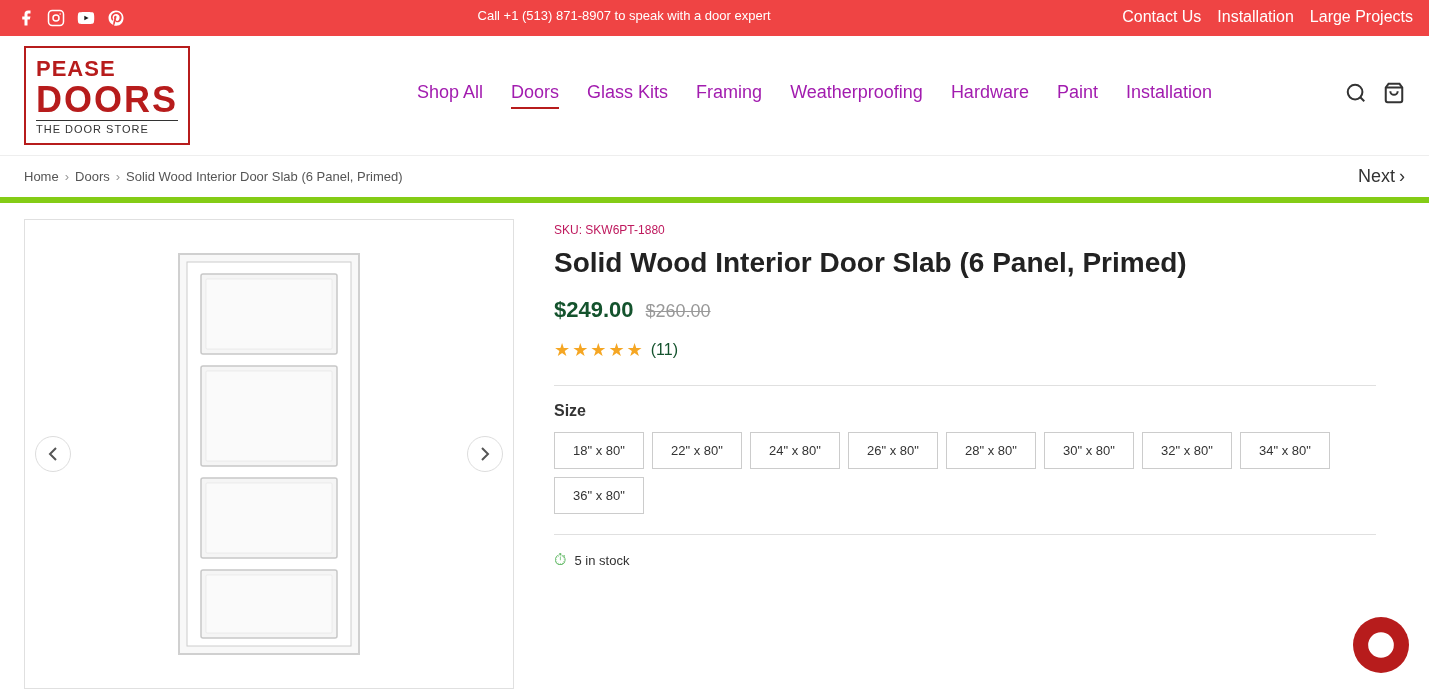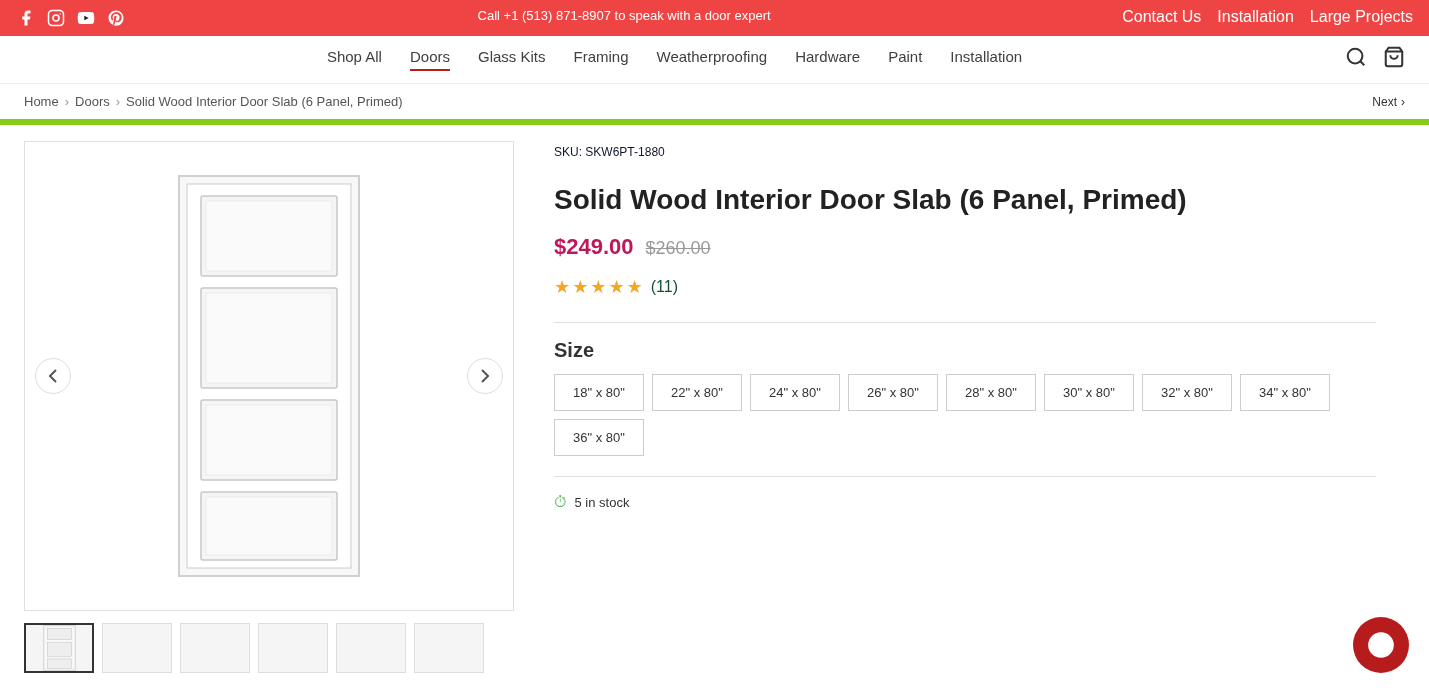--- a/index.html
+++ b/index.html
@@ -32,21 +32,21 @@
     .logo-box {
       border: 2px solid #b71c1c;
       padding: 8px 10px;
       display: inline-block;
     }
     .logo-text-top { font-size: 22px; font-weight: 900; color: #b71c1c; letter-spacing: 1px; text-transform: uppercase; }
     .logo-text-doors { font-size: 36px; font-weight: 900; color: #b71c1c; letter-spacing: 2px; line-height: 1; }
     .logo-text-bottom { font-size: 11px; color: #333; letter-spacing: 1px; text-transform: uppercase; border-top: 1px solid #333; padding-top: 2px; margin-top: 2px; }
 
     .nav { display: flex; gap: 28px; flex: 1; justify-content: center; }
-    .nav-item { font-size: 15px; color: #404040; text-decoration: none; font-weight: 500; cursor: pointer; padding-bottom: 4px; }
+    .nav-item { font-size: 18px; color: #a21caf; text-decoration: none; font-weight: 500; cursor: pointer; padding-bottom: 4px; }
     .nav-item.active { border-bottom: 2px solid #b71c1c; }
 
     .header-icons { display: flex; gap: 16px; align-items: center; }
     .header-icon { cursor: pointer; color: #333; font-size: 18px; }
 
     
     .social-icons { display: flex; gap: 10px; align-items: center; }
     .social-icon { width: 20px; height: 20px; display: inline-flex; align-items: center; justify-content: center; font-size: 12px; cursor: pointer; }
 
     
@@ -55,21 +55,21 @@
       align-items: center;
       padding: 10px 24px;
       font-size: 13px;
       color: #555;
       border-bottom: 6px solid #84cc16;
       justify-content: space-between;
     }
     .breadcrumb-left { display: flex; align-items: center; gap: 6px; }
     .breadcrumb-sep { color: #999; }
     .breadcrumb a { color: #555; text-decoration: none; }
-    .breadcrumb-next { display: flex; align-items: center; gap: 4px; color: #333; cursor: pointer; font-size: 12px; }
+    .breadcrumb-next { display: flex; align-items: center; gap: 4px; color: #333; cursor: pointer; font-size: 18px; }
 
     
     .main-content {
       display: flex;
       padding: 16px 24px;
       gap: 40px;
       max-width: 1400px;
     }
 
     
@@ -116,34 +116,34 @@
       cursor: pointer;
       display: flex;
       align-items: center;
       justify-content: center;
       overflow: hidden;
     }
     .thumbnail.active { border: 2px solid #333; }
 
     
     .product-details { flex: 1; padding-top: 4px; }
-    .product-sku { font-size: 12px; color: #0f172a; margin-bottom: 23px; }
+    .product-sku { font-size: 12px; color: #be185d; margin-bottom: 8px; }
     .product-title { font-size: 28px; font-weight: 700; color: #222; line-height: 1.3; margin-bottom: 16px; }
     .product-prices { display: flex; align-items: baseline; gap: 12px; margin-bottom: 16px; }
-    .price-sale { font-size: 22px; font-weight: 700; color: #be185d; }
+    .price-sale { font-size: 22px; font-weight: 700; color: #14532d; }
     .price-original { font-size: 18px; color: #999; text-decoration: line-through; }
 
     .rating-row { display: flex; align-items: center; gap: 8px; margin-bottom: 24px; }
     .stars { display: flex; gap: 2px; }
     .star { color: #f5a623; font-size: 18px; }
     .rating-count { font-size: 16px; color: #14532d; }
 
     .divider { border: none; border-top: 1px solid #e0e0e0; margin: 16px 0; }
 
-    .option-label { font-size: 20px; font-weight: 600; color: #333; margin-bottom: 12px; }
+    .option-label { font-size: 16px; font-weight: 600; color: #333; margin-bottom: 12px; }
 
     .size-grid { display: flex; flex-wrap: wrap; gap: 8px; margin-bottom: 20px; }
     .size-btn {
       border: 1px solid #ccc;
       background: #fff;
       padding: 10px 14px;
       font-size: 13px;
       cursor: pointer;
       color: #333;
       min-width: 90px;
@@ -236,20 +236,27 @@
     <span>Call +1 (513) 871-8907 to speak with a door expert</span>
   </div>
   <div class="top-bar-right">
     <a>Contact Us</a>
     <a>Installation</a>
     <a>Large Projects</a>
   </div>
 </div>
 
 <div class="header">
+  <div class="logo-area">
+    <div class="logo-box">
+      <div class="logo-text-top">PEASE</div>
+      <div class="logo-text-doors">DOORS</div>
+      <div class="logo-text-bottom">The Door Store</div>
+    </div>
+  </div>
   <nav class="nav">
 
   <a class="nav-item" href="#">Shop All</a>
       <a class="nav-item active" href="#">Doors</a>
       <a class="nav-item" href="#">Glass Kits</a>
       <a class="nav-item" href="#">Framing</a>
       <a class="nav-item" href="#">Weatherproofing</a>
       <a class="nav-item" href="#">Hardware</a>
       <a class="nav-item" href="#">Paint</a>
       <a class="nav-item" href="#">Installation</a>

